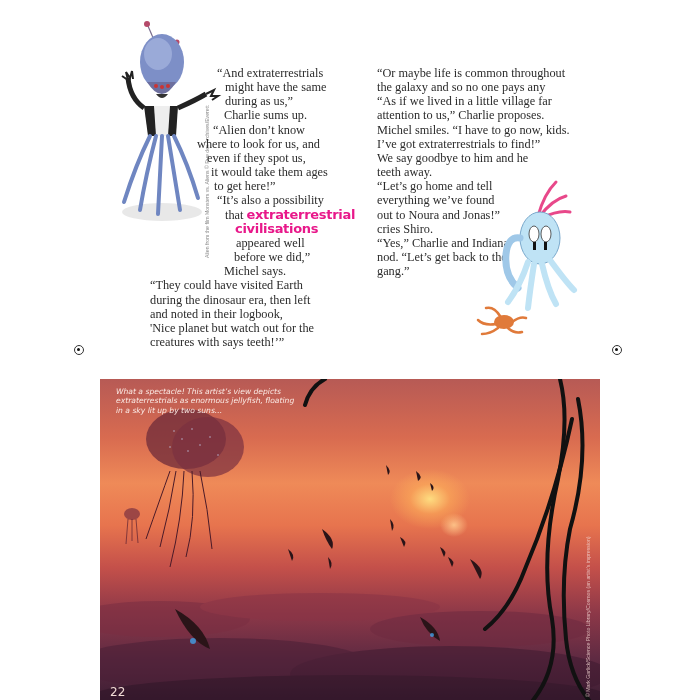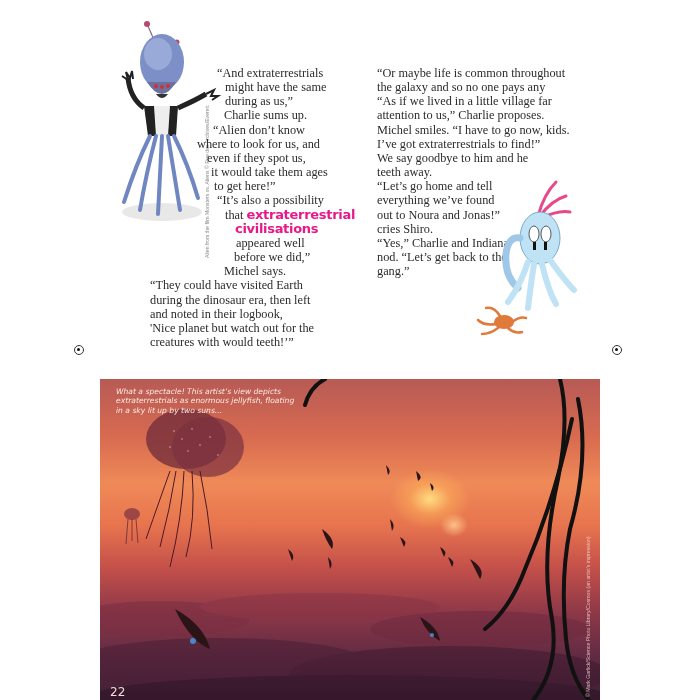--- a/index.html
+++ b/index.html
@@ -97,21 +97,21 @@
       <span class="ln" style="padding-left:117px">“It’s also a possibility</span>
       <span class="ln" style="padding-left:125px"><span>that </span><span class="hl">extraterrestrial</span></span>
       <span class="ln" style="padding-left:135px"><span class="hl">civilisations</span></span>
       <span class="ln" style="padding-left:136px">appeared well</span>
       <span class="ln" style="padding-left:134px">before we did,”</span>
       <span class="ln" style="padding-left:124px">Michel says.</span>
       <span class="ln" style="padding-left:50px">“They could have visited Earth</span>
       <span class="ln" style="padding-left:50px">during the dinosaur era, then left</span>
       <span class="ln" style="padding-left:50px">and noted in their logbook,</span>
       <span class="ln" style="padding-left:50px">'Nice planet but watch out for the</span>
-      <span class="ln" style="padding-left:50px">creatures with would teeth!’”</span>
+      <span class="ln" style="padding-left:50px">creatures with says teeth!’”</span>
     </div>
   </div>
 
   <div class="col-right">
     <span class="ln">“Or maybe life is common throughout</span>
     <span class="ln">the galaxy and so no one pays any</span>
     <span class="ln">“As if we lived in a little village far</span>
     <span class="ln">attention to us,” Charlie proposes.</span>
     <span class="ln">Michel smiles. “I have to go now, kids.</span>
     <span class="ln">I’ve got extraterrestrials to find!”</span>

